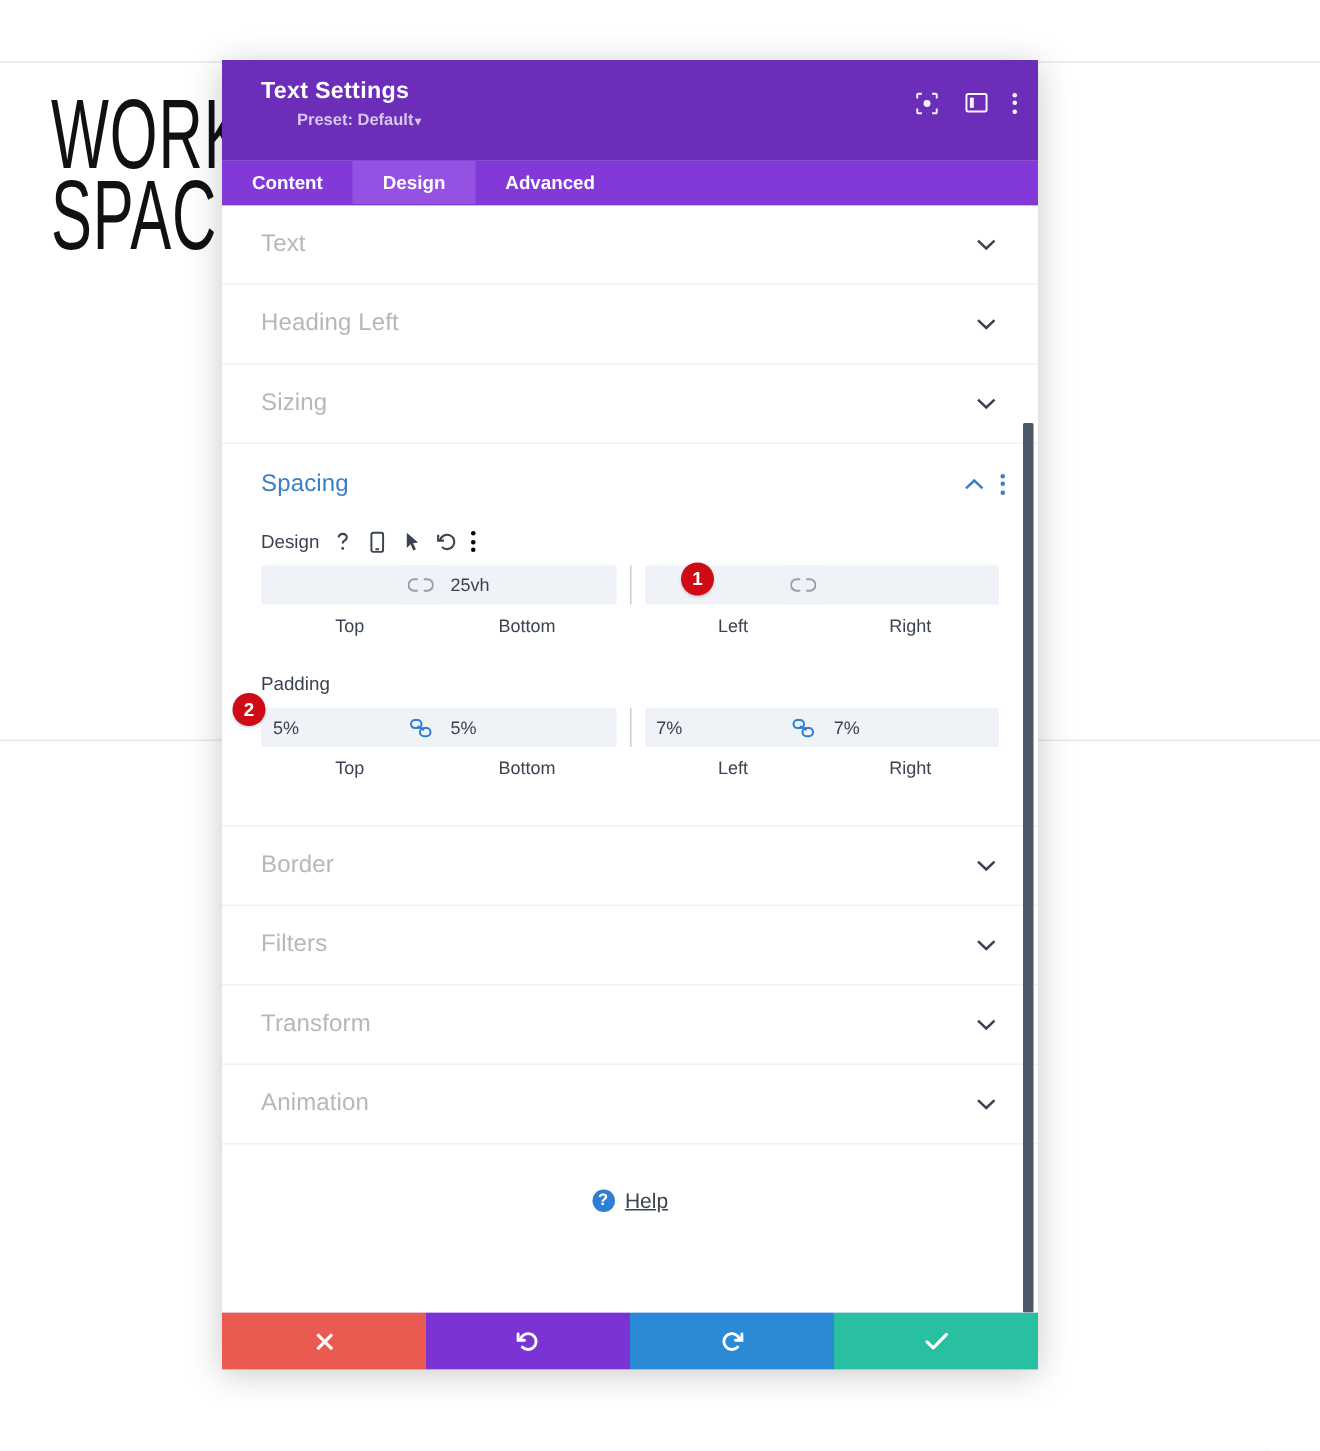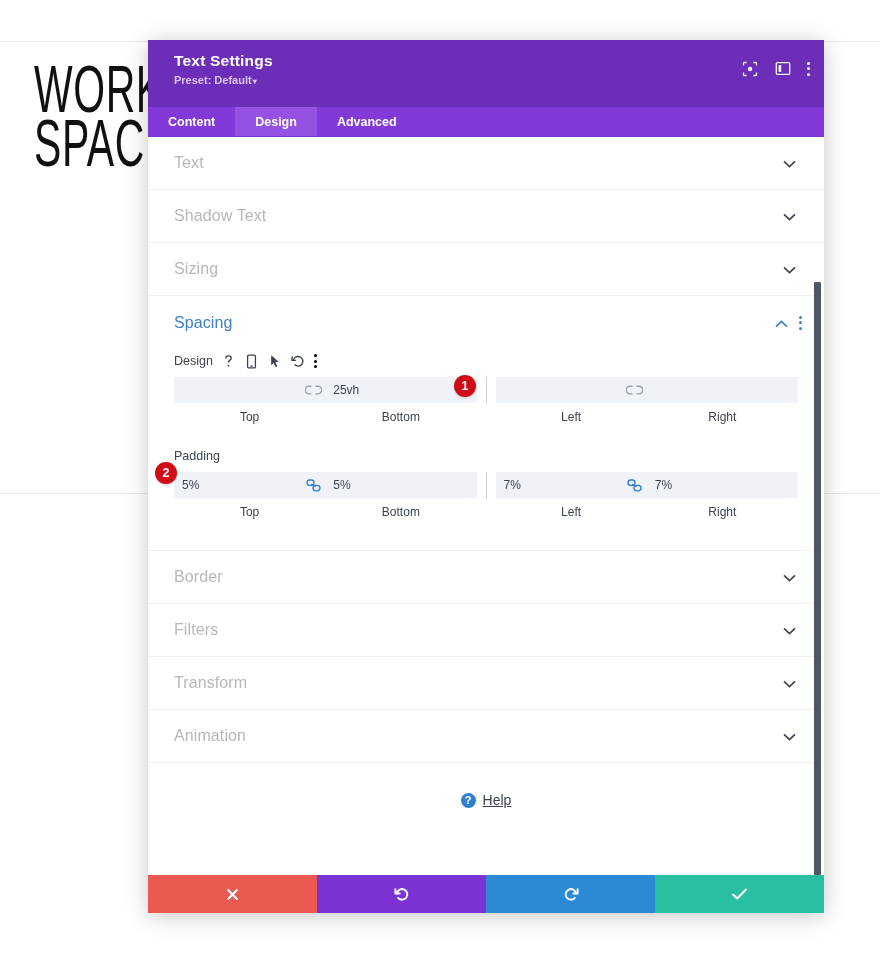--- a/index.html
+++ b/index.html
@@ -36,21 +36,21 @@
     transform: scaleX(0.62);
     transform-origin: left top;
     white-space: pre;
     user-select: none;
   }
 
   
   #modal {
     position: absolute;
     left: 148px; top: 40px;
-    width: 676px; height: 873px;
+    width: 544px; height: 873px;
     background: #c4b5fd;
     box-shadow: 0 3px 22px rgba(0,0,0,0.22);
     display: flex; flex-direction: column;
     overflow: hidden;
   }
 
   
   #modal-header {
     background: #6c2eb9;
     height: 67px;
@@ -64,20 +64,21 @@
     font-weight: bold;
     letter-spacing: 0.2px;
     line-height: 19px;
   }
   #modal-preset {
     color: #d9c6ef;
     font-size: 11px;
     font-weight: bold;
     margin-top: 4px;
     cursor: pointer;
+    margin-left: 24px;
   }
   #modal-preset .caret { font-size: 8px; margin-left: 1px; }
 
   #header-icons {
     position: absolute;
     right: 14px; top: 20px;
     display: flex; align-items: center; gap: 16px;
   }
   #header-icons .hicon {
     width: 17px; height: 17px;
@@ -349,21 +350,21 @@
 
     <div class="acc">
       <span class="acc-title">Text</span>
       <span class="chev">
         <svg width="13" height="8" viewBox="0 0 13 8" fill="none" stroke="currentColor" stroke-width="1.7">
             <path d="M1 1.4 6.5 6.6 12 1.4"></path>
           </svg>
       </span>
     </div>
     <div class="acc">
-      <span class="acc-title">Shadow Text</span>
+      <span class="acc-title">Heading Left</span>
       <span class="chev">
         <svg width="13" height="8" viewBox="0 0 13 8" fill="none" stroke="currentColor" stroke-width="1.7">
             <path d="M1 1.4 6.5 6.6 12 1.4"></path>
           </svg>
       </span>
     </div>
     <div class="acc">
       <span class="acc-title">Sizing</span>
       <span class="chev">
         <svg width="13" height="8" viewBox="0 0 13 8" fill="none" stroke="currentColor" stroke-width="1.7">

